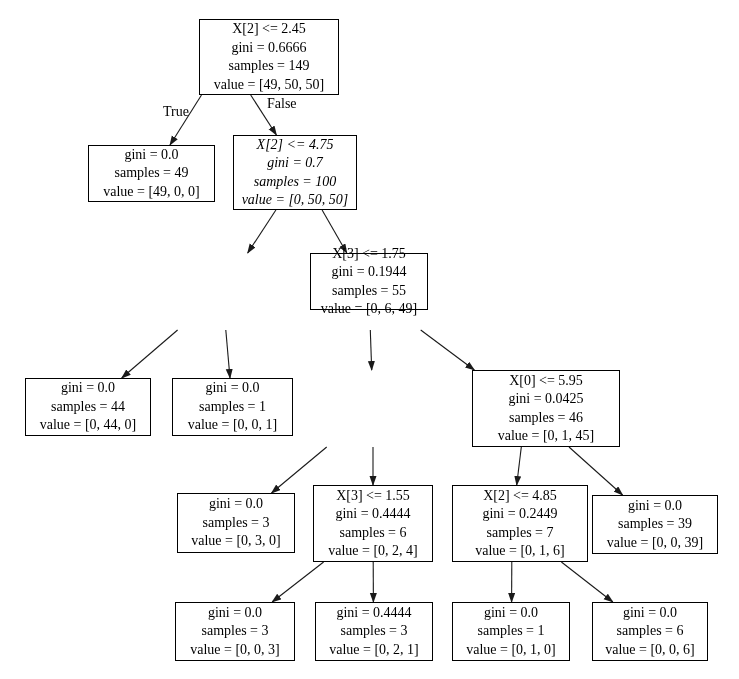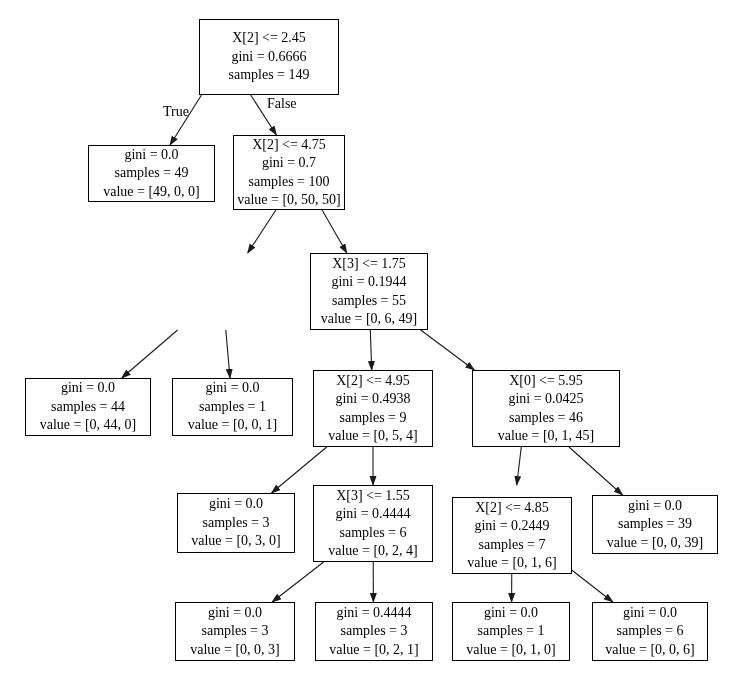--- a/index.html
+++ b/index.html
@@ -77,61 +77,56 @@
     <line class="edge-line" x1="561.4" y1="562" x2="612.8" y2="602" marker-end="url(#arrow)"></line>
   </svg>
 
   <span class="edge-label" style="left:163px; top:104px;">True</span>
   <span class="edge-label" style="left:267px; top:96px;text-align:center;">False</span>
 
   <div class="node" style="left:156px; top:19px; width:140px; height:76px;margin-left:43px;">
     <div>X[2] &lt;= 2.45</div>
     <div>gini = 0.6666</div>
     <div>samples = 149</div>
+    <div>value = [49, 50, 50]</div>
   </div>
 
   <div class="node" style="left:88px; top:145px; width:127px; height:57px;">
     <div>gini = 0.0</div>
     <div>samples = 49</div>
     <div>value = [49, 0, 0]</div>
   </div>
 
-  <div class="node" style="left:233px; top:135px; width:112px; height:75px;">
+  <div class="node" style="left:233px; top:135px; width:124px; height:75px;font-style:italic;">
     <div>X[2] &lt;= 4.75</div>
     <div>gini = 0.7</div>
     <div>samples = 100</div>
     <div>value = [0, 50, 50]</div>
   </div>
 
 
-  <div class="node" style="left:310px; top:253px; width:118px; height:77px;">
+  <div class="node" style="left:310px; top:253px; width:118px; height:57px;">
     <div>X[3] &lt;= 1.75</div>
     <div>gini = 0.1944</div>
     <div>samples = 55</div>
     <div>value = [0, 6, 49]</div>
   </div>
 
   <div class="node" style="left:25px; top:378px; width:126px; height:58px;">
     <div>gini = 0.0</div>
     <div>samples = 44</div>
     <div>value = [0, 44, 0]</div>
   </div>
 
   <div class="node" style="left:172px; top:378px; width:121px; height:58px;">
     <div>gini = 0.0</div>
     <div>samples = 1</div>
     <div>value = [0, 0, 1]</div>
   </div>
 
-  <div class="node" style="left:313px; top:370px; width:120px; height:77px;">
-    <div>X[2] &lt;= 4.95</div>
-    <div>gini = 0.4938</div>
-    <div>samples = 9</div>
-    <div>value = [0, 5, 4]</div>
-  </div>
 
   <div class="node" style="left:472px; top:370px; width:148px; height:77px;">
     <div>X[0] &lt;= 5.95</div>
     <div>gini = 0.0425</div>
     <div>samples = 46</div>
     <div>value = [0, 1, 45]</div>
   </div>
 
   <div class="node" style="left:177px; top:493px; width:118px; height:60px;">
     <div>gini = 0.0</div>
@@ -139,21 +134,21 @@
     <div>value = [0, 3, 0]</div>
   </div>
 
   <div class="node" style="left:313px; top:485px; width:120px; height:77px;">
     <div>X[3] &lt;= 1.55</div>
     <div>gini = 0.4444</div>
     <div>samples = 6</div>
     <div>value = [0, 2, 4]</div>
   </div>
 
-  <div class="node" style="left:452px; top:485px; width:120px; height:77px;margin-top:12px;">
+  <div class="node" style="left:452px; top:485px; width:136px; height:77px;">
     <div>X[2] &lt;= 4.85</div>
     <div>gini = 0.2449</div>
     <div>samples = 7</div>
     <div>value = [0, 1, 6]</div>
   </div>
 
   <div class="node" style="left:592px; top:495px; width:126px; height:59px;">
     <div>gini = 0.0</div>
     <div>samples = 39</div>
     <div>value = [0, 0, 39]</div>

